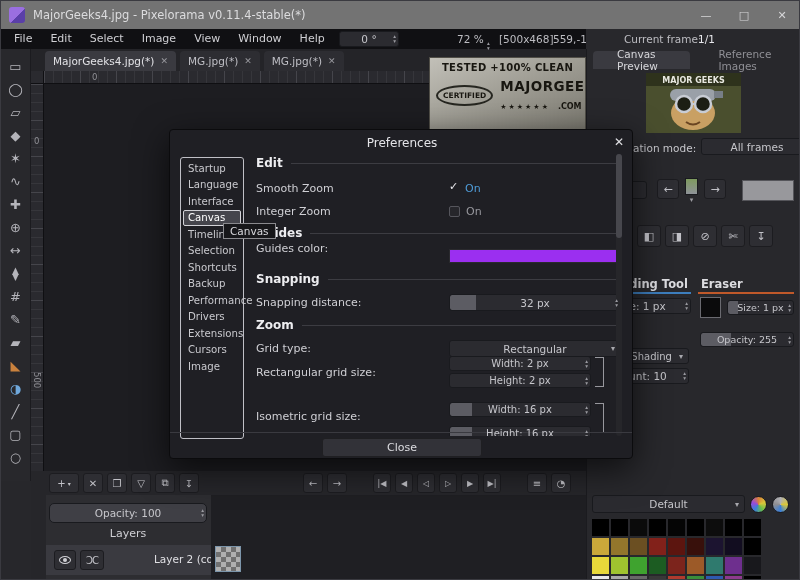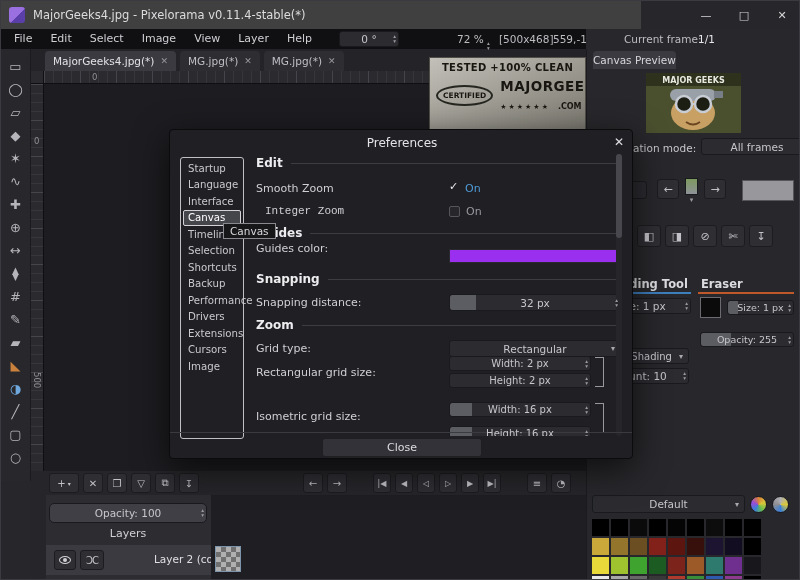--- a/index.html
+++ b/index.html
@@ -1,20 +1,20 @@
 <!DOCTYPE html>
 <html><head>
 <meta charset="utf-8">
 <style>
 *{margin:0;padding:0;box-sizing:border-box;font-family:"DejaVu Sans","Liberation Sans",sans-serif;}
 body{width:800px;height:580px;background:#121214;overflow:hidden;}
 .abs{position:absolute;}
 #window{position:relative;width:800px;height:580px;background:#27272b;border:1px solid #3a3a40;overflow:hidden;}
 
-.titlebar{left:0;top:0;width:640px;height:28px;background:#404040;}
+.titlebar{left:0;top:0;width:800px;height:28px;background:#737373;}
 .apptitle{left:32px;top:7px;font-size:11.5px;color:#dcdcde;}
 .appicon{left:8px;top:6px;width:16px;height:16px;border-radius:3px;background:linear-gradient(135deg,#9a6fe0 0 55%,#5a3fa8 55% 100%);}
 .winbtn{width:38px;height:28px;display:flex;align-items:center;justify-content:center;color:#d6d6d8;font-size:11px;}
 
 .menubar{left:0;top:28px;width:800px;height:20px;background:#101013;}
 .menu-item{padding:3px 9px;color:#cfcfd3;font-size:11px;}
 .statustxt{font-size:10.5px;color:#bdbdc2;}
 
 .tabstrip{left:30px;top:48px;width:555px;height:22px;background:#242428;}
 .doctab{display:flex;align-items:center;gap:6px;padding:0 8px;height:20px;background:#2d2d32;border-radius:4px 4px 0 0;color:#bfbfc5;font-size:10.5px;margin-right:4px;}
@@ -32,21 +32,21 @@
 
 .badge{left:428px;top:56px;width:157px;height:74px;background:linear-gradient(155deg,#c2c0b8,#9a988f 55%,#7a786f);border:1px solid #504e47;color:#181610;padding:4px 6px;z-index:3;overflow:hidden;}
 .b1{font-size:10px;font-weight:bold;letter-spacing:.3px;text-align:center;white-space:nowrap;}
 .brow{display:flex;align-items:center;gap:7px;margin-top:5px;}
 .boval{border:2px solid #262620;border-radius:50%;padding:4px 5px;font-size:7.5px;font-weight:bold;}
 .bname{font-size:13.5px;font-weight:bold;letter-spacing:.5px;}
 .bstars{font-size:7px;letter-spacing:2px;}
 .bcom{font-size:8px;font-weight:bold;margin-left:8px;margin-top:24px;}
 
 .rpanel{left:585px;top:48px;width:215px;height:532px;background:#28282c;border-left:1px solid #1b1b1f;}
-.rptab{padding:2px 0;height:18px;display:flex;align-items:center;font-size:10.5px;color:#8f8f95;border-radius:4px 4px 0 0;}
+.rptab{padding:2px 24px;height:18px;display:flex;align-items:center;font-size:10.5px;color:#8f8f95;border-radius:4px 4px 0 0;}
 .rptab.active{background:#3a3a40;color:#d6d6da;}
 .sqbtn{display:flex;align-items:center;justify-content:center;background:#2e2e33;border:1px solid #1c1c20;border-radius:3px;color:#c2c2c8;font-size:11px;}
 .toolhdr{font-size:11.5px;font-weight:bold;color:#dcdce0;}
 
 .spin,.drop{position:absolute;display:flex;align-items:center;justify-content:center;background:#2b2b30;border:1px solid #191a1e;border-radius:3px;color:#c6c6cb;font-size:10.5px;overflow:hidden;}
 .val{position:relative;z-index:1;white-space:nowrap;}
 .grab{position:absolute;left:0;top:0;bottom:0;background:#5c5c63;border-radius:2px 0 0 2px;}
 .chev{position:absolute;right:2px;top:50%;transform:translateY(-50%);display:flex;flex-direction:column;line-height:5px;font-size:5.5px;color:#9b9ba1;z-index:2;}
 .caret{position:absolute;right:5px;font-size:8px;color:#a8a8ae;z-index:2;}
 
@@ -90,21 +90,21 @@
     <div class="abs winbtn" style="left:762px;top:0;">✕</div>
   </div>
 
   <div class="abs menubar"></div>
   <div id="menu-items" class="abs" style="left:4px;top:28px;height:15px;display:flex;">
       <div class="menu-item">File</div>
       <div class="menu-item">Edit</div>
       <div class="menu-item">Select</div>
       <div class="menu-item">Image</div>
       <div class="menu-item">View</div>
-      <div class="menu-item">Layer</div>
+      <div class="menu-item">Window</div>
       <div class="menu-item">Help</div>
     </div>
   <div class="spin" style="left:338px;top:30px;width:60px;height:16px;">
     <span class="val"><span>0</span> <span>°</span></span>
   <span class="chev">
         <div>▴</div>
         <div>▾</div>
       </span>
     </div>
   <div class="abs statustxt" style="left:456px;top:32px;">72 %</div>
@@ -173,20 +173,21 @@
       <span>
         <div class="bname">MAJORGEEKS</div>
         <div><span class="bstars">★★★★★★</span><span class="bcom">.COM</span></div>
       </span>
     </div>
   </div>
 
   <div class="abs rpanel"></div>
   <div id="rp-tabs" class="abs" style="left:592px;top:50px;display:flex;gap:4px;">
       <div class="rptab active">Canvas Preview</div>
+      <div class="rptab">Reference Images</div>
     </div>
 
   <div class="abs" style="left:645px;top:72px;width:95px;height:60px;">
     <svg width="95" height="60" viewBox="0 0 95 60">
       <rect width="95" height="60" fill="#4a4f2e"></rect>
       <rect width="95" height="13" fill="#2e321c"></rect>
       <text x="47.5" y="10" font-size="8" font-weight="bold" fill="#e8e8e0" text-anchor="middle" font-family="DejaVu Sans">MAJOR GEEKS</text>
       <ellipse cx="47" cy="40" rx="22" ry="17" fill="#c9a063"></ellipse>
       <rect x="24" y="16" width="46" height="12" rx="6" fill="#9aa0a8"></rect>
       <rect x="68" y="18" width="9" height="7" fill="#777e86"></rect>
@@ -331,21 +332,21 @@
       </div>
 
     <div class="abs content">
       <div class="hdr" style="left:2px;top:2px;width:364px;">
         <span>Edit</span>
           <span class="line"></span>
       </div>
       <div class="lbl" style="left:2px;top:28px;">Smooth Zoom</div>
       <span class="abs" style="left:195px;top:26px;font-size:11px;font-weight:bold;color:#e9e9ed;">✓</span>
       <span class="abs" style="left:211px;top:28px;font-size:11px;color:#4f9cd8;">On</span>
-      <div class="lbl" style="left:11px;top:51px;font-family:Liberation Mono, monospace;">Integer Zoom</div>
+      <div class="lbl" style="left:2px;top:51px;">Integer Zoom</div>
       <span class="abs" style="left:195px;top:52px;width:11px;height:11px;background:#26262b;border:1px solid #55555c;border-radius:2px;"></span>
       <span class="abs" style="left:212px;top:51px;font-size:11px;color:#98989e;">On</span>
 
       <div class="hdr" style="left:2px;top:72px;width:364px;">
         <span>Guides</span>
           <span class="line"></span>
       </div>
       <div class="lbl" style="left:2px;top:88px;">Guides color:</div>
       <div id="guides-swatch" class="abs" style="left: 195px; top: 95px; width: 172px; height: 14px; border: 1px solid rgb(42, 42, 46); background: rgb(155, 47, 240);"></div>
 

